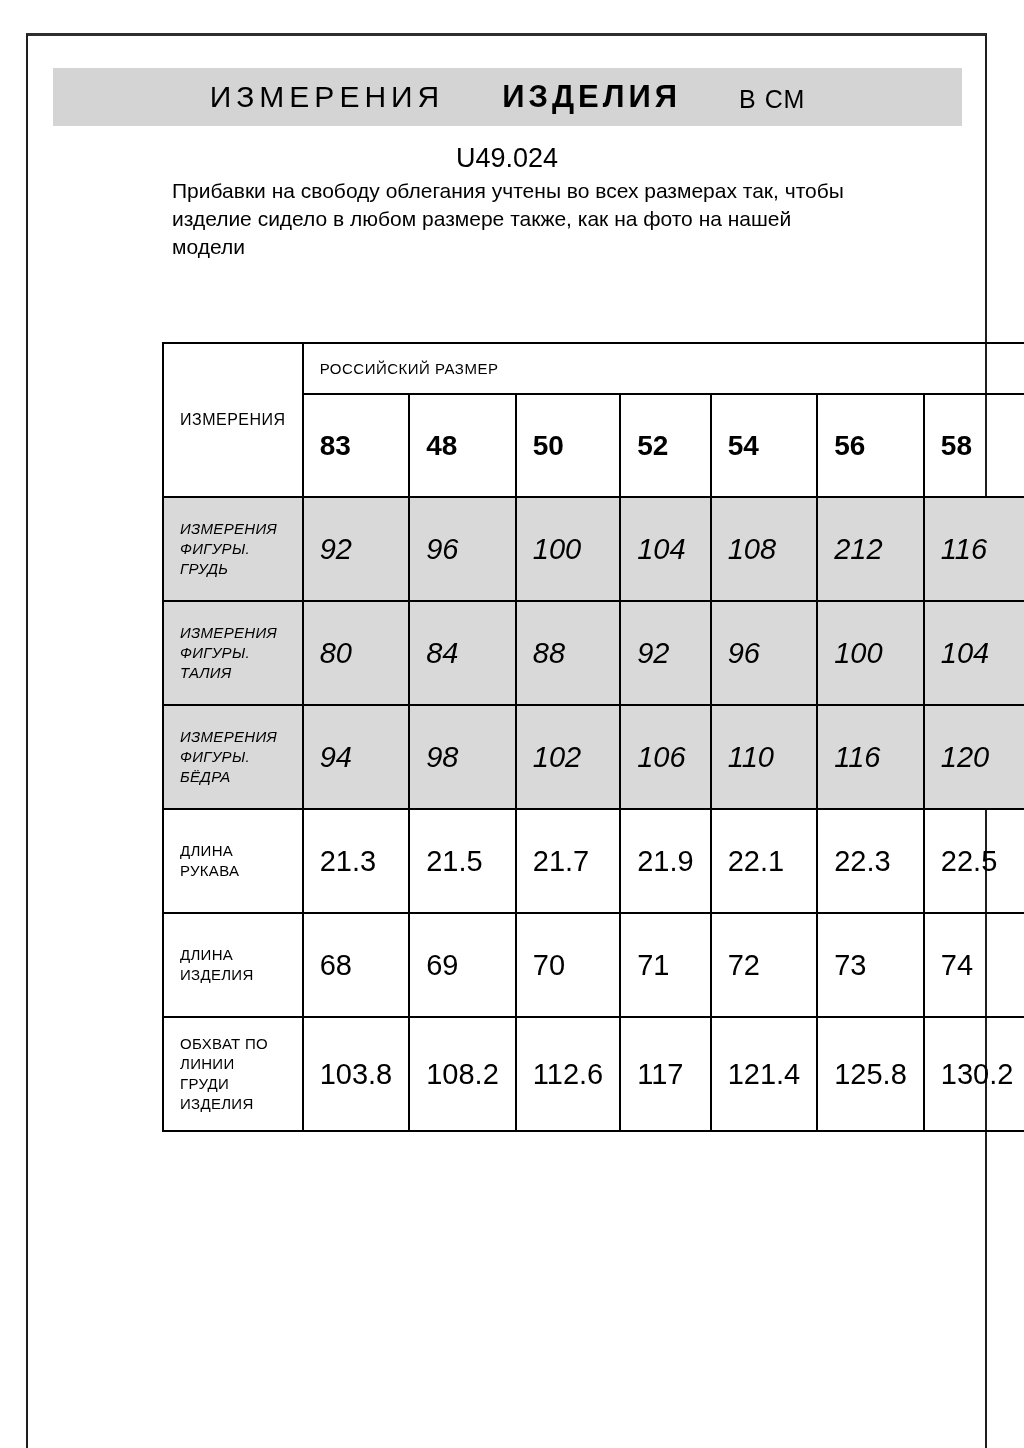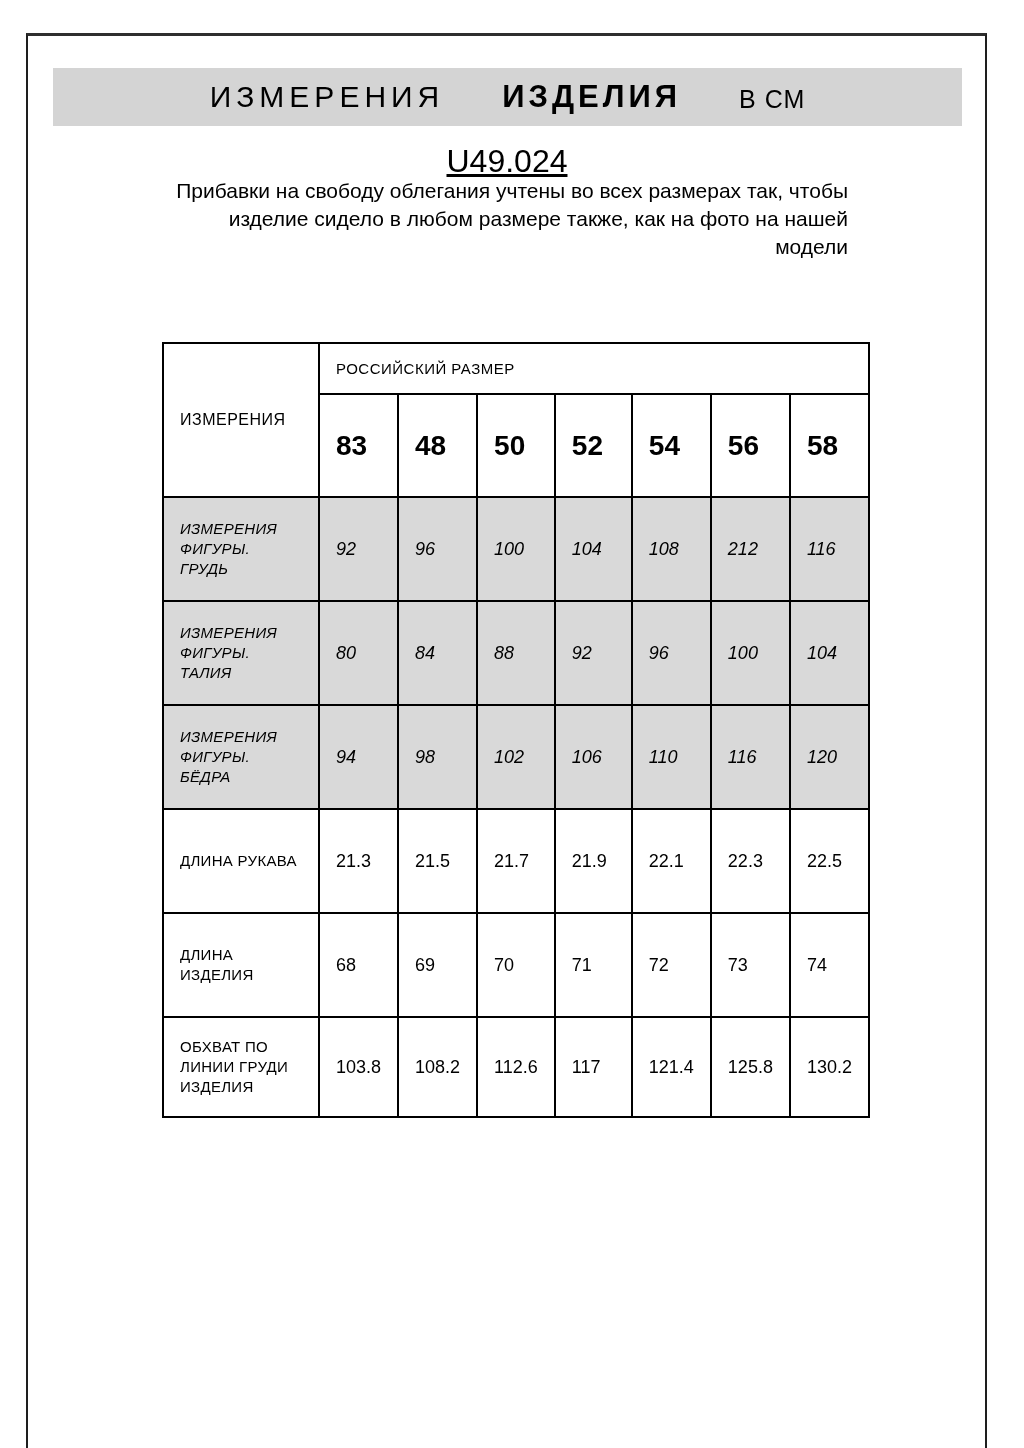--- a/index.html
+++ b/index.html
@@ -56,30 +56,29 @@
     letter-spacing: 1px;
     font-weight: 400;
     padding-top: 4px;
   }
   .code {
     position: absolute;
     left: 0;
     top: 143px;
     width: 1014px;
     text-align: center;
-    font-size: 32px;
+    font-size: 27px;
     font-weight: 400;
-    text-decoration: underline;
   }
   .desc {
     position: absolute;
     left: 172px;
     top: 177px;
     width: 676px;
-    text-align: right;
+    text-align: left;
     font-size: 21px;
     line-height: 28px;
   }
   table.size-table {
     position: absolute;
     left: 162px;
     top: 342px;
     border-collapse: collapse;
     table-layout: fixed;
   }
@@ -107,21 +106,21 @@
   td.size {
     font-size: 28px;
     font-weight: 700;
   }
   tbody td.label {
     font-size: 15px;
     line-height: 20px;
     letter-spacing: 0.3px;
   }
   tbody td.val {
-    font-size: 18px;
+    font-size: 29px;
   }
   tbody tr.shaded td {
     background: #d9d9d9;
     font-style: italic;
   }
 </style>
 </head>
 <body>
 
 <div class="page">

